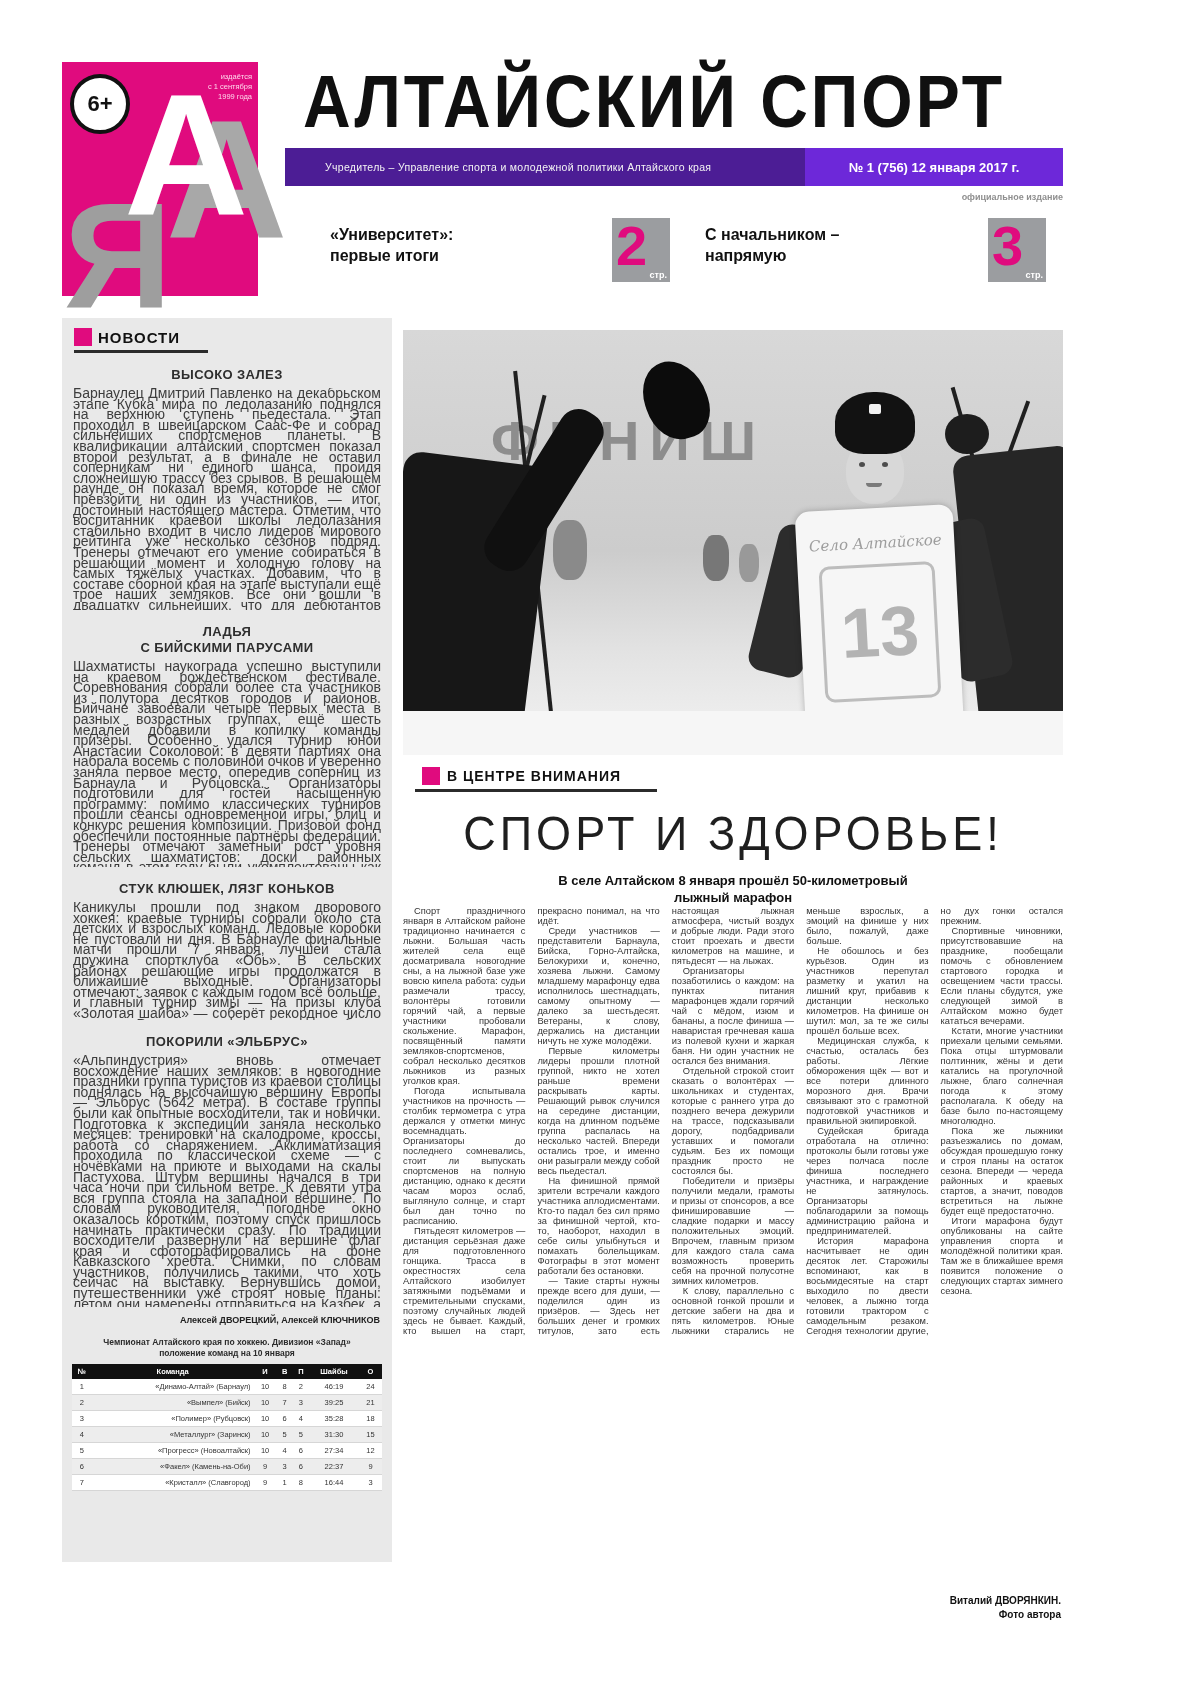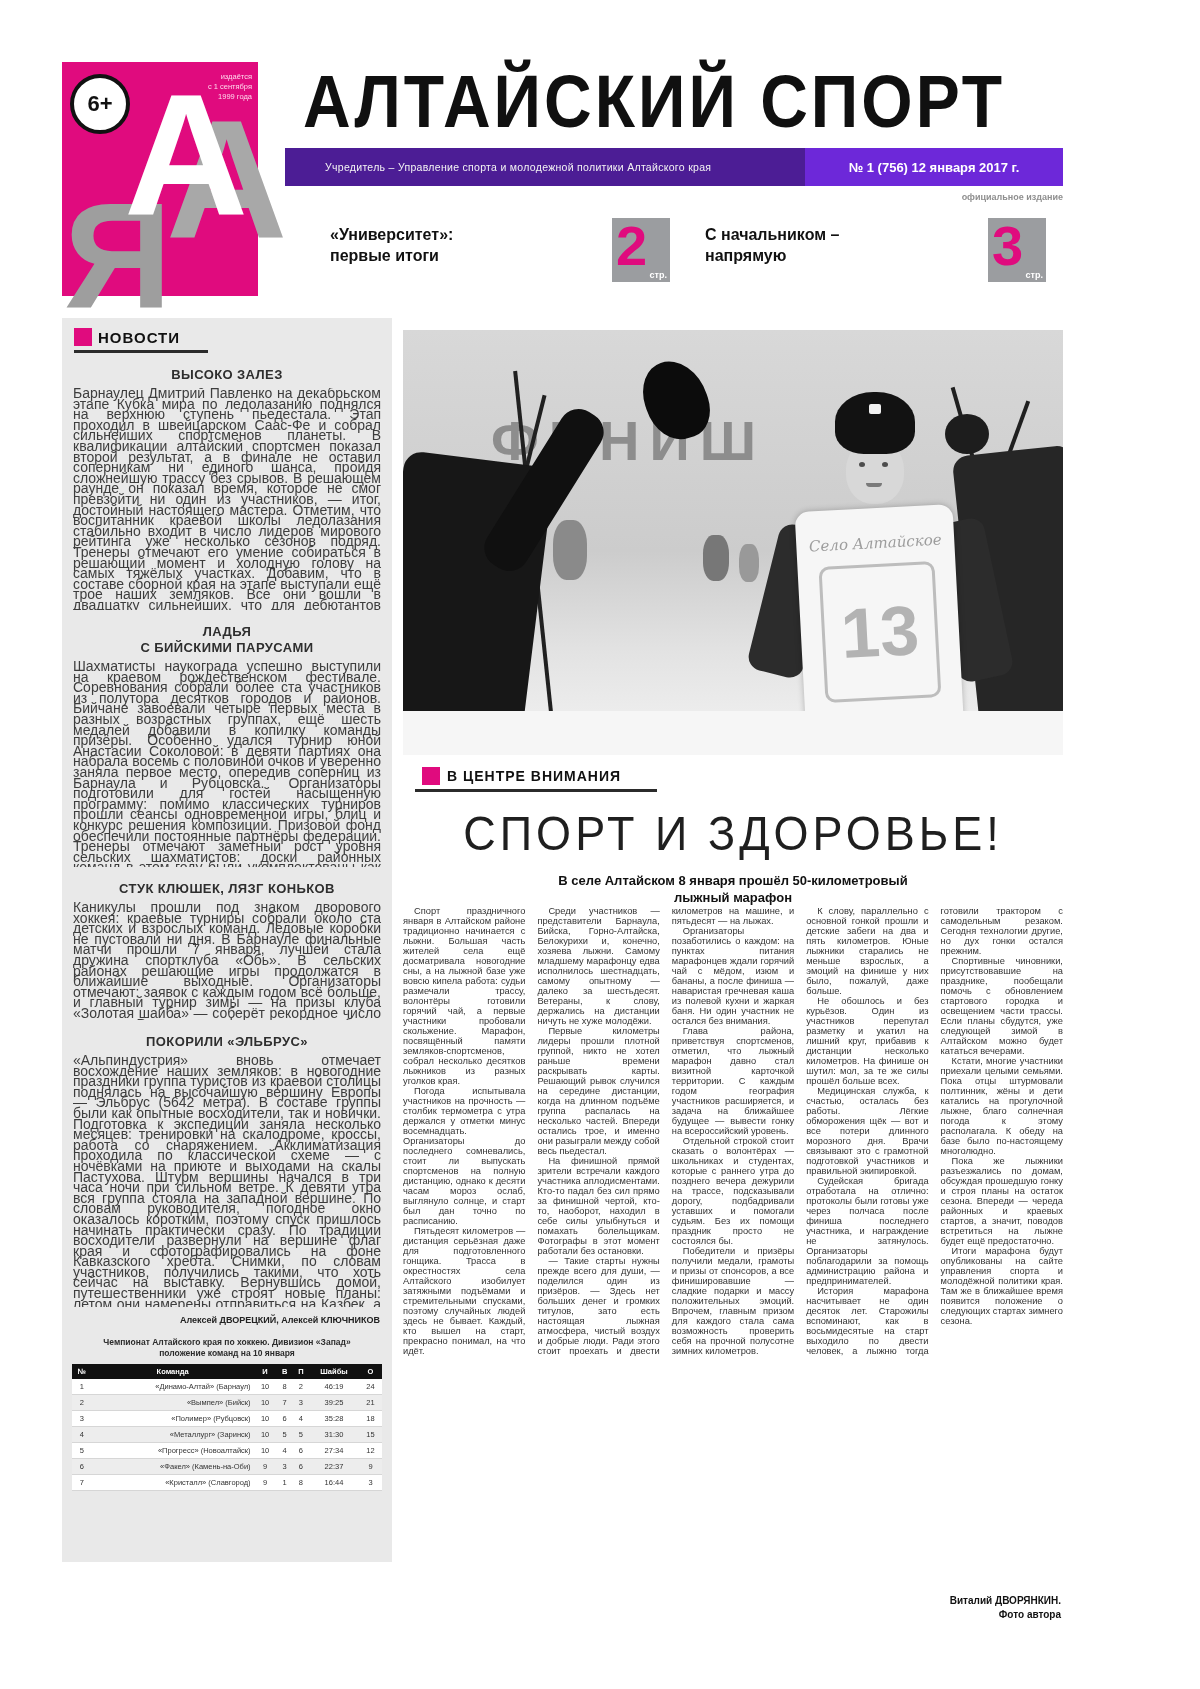--- a/index.html
+++ b/index.html
@@ -326,21 +326,20 @@
 
     <div class="columns" id="feature-columns">
         <p>Спорт праздничного января в Алтайском районе традиционно начинается с лыжни. Большая часть жителей села ещё досматривала новогодние сны, а на лыжной базе уже вовсю кипела работа: судьи размечали трассу, волонтёры готовили горячий чай, а первые участники пробовали скольжение. Марафон, посвящённый памяти земляков-спортсменов, собрал несколько десятков лыжников из разных уголков края.</p>
         <p>Погода испытывала участников на прочность — столбик термометра с утра держался у отметки минус восемнадцать. Организаторы до последнего сомневались, стоит ли выпускать спортсменов на полную дистанцию, однако к десяти часам мороз ослаб, выглянуло солнце, и старт был дан точно по расписанию.</p>
         <p>Пятьдесят километров — дистанция серьёзная даже для подготовленного гонщика. Трасса в окрестностях села Алтайского изобилует затяжными подъёмами и стремительными спусками, поэтому случайных людей здесь не бывает. Каждый, кто вышел на старт, прекрасно понимал, на что идёт.</p>
         <p>Среди участников — представители Барнаула, Бийска, Горно-Алтайска, Белокурихи и, конечно, хозяева лыжни. Самому младшему марафонцу едва исполнилось шестнадцать, самому опытному — далеко за шестьдесят. Ветераны, к слову, держались на дистанции ничуть не хуже молодёжи.</p>
         <p>Первые километры лидеры прошли плотной группой, никто не хотел раньше времени раскрывать карты. Решающий рывок случился на середине дистанции, когда на длинном подъёме группа распалась на несколько частей. Впереди остались трое, и именно они разыграли между собой весь пьедестал.</p>
         <p>На финишной прямой зрители встречали каждого участника аплодисментами. Кто-то падал без сил прямо за финишной чертой, кто-то, наоборот, находил в себе силы улыбнуться и помахать болельщикам. Фотографы в этот момент работали без остановки.</p>
         <p>— Такие старты нужны прежде всего для души, — поделился один из призёров. — Здесь нет больших денег и громких титулов, зато есть настоящая лыжная атмосфера, чистый воздух и добрые люди. Ради этого стоит проехать и двести километров на машине, и пятьдесят — на лыжах.</p>
         <p>Организаторы позаботились о каждом: на пунктах питания марафонцев ждали горячий чай с мёдом, изюм и бананы, а после финиша — наваристая гречневая каша из полевой кухни и жаркая баня. Ни один участник не остался без внимания.</p>
-        <p>Глава района, приветствуя спортсменов, отметил, что лыжный марафон давно стал визитной карточкой территории. С каждым годом география участников расширяется, и задача на ближайшее будущее — вывести гонку на всероссийский уровень.</p>
         <p>Отдельной строкой стоит сказать о волонтёрах — школьниках и студентах, которые с раннего утра до позднего вечера дежурили на трассе, подсказывали дорогу, подбадривали уставших и помогали судьям. Без их помощи праздник просто не состоялся бы.</p>
         <p>Победители и призёры получили медали, грамоты и призы от спонсоров, а все финишировавшие — сладкие подарки и массу положительных эмоций. Впрочем, главным призом для каждого стала сама возможность проверить себя на прочной полусотне зимних километров.</p>
         <p>К слову, параллельно с основной гонкой прошли и детские забеги на два и пять километров. Юные лыжники старались не меньше взрослых, а эмоций на финише у них было, пожалуй, даже больше.</p>
         <p>Не обошлось и без курьёзов. Один из участников перепутал разметку и укатил на лишний круг, прибавив к дистанции несколько километров. На финише он шутил: мол, за те же силы прошёл больше всех.</p>
         <p>Медицинская служба, к счастью, осталась без работы. Лёгкие обморожения щёк — вот и все потери длинного морозного дня. Врачи связывают это с грамотной подготовкой участников и правильной экипировкой.</p>
         <p>Судейская бригада отработала на отлично: протоколы были готовы уже через полчаса после финиша последнего участника, и награждение не затянулось. Организаторы поблагодарили за помощь администрацию района и предпринимателей.</p>
         <p>История марафона насчитывает не один десяток лет. Старожилы вспоминают, как в восьмидесятые на старт выходило по двести человек, а лыжню тогда готовили трактором с самодельным резаком. Сегодня технологии другие, но дух гонки остался прежним.</p>
         <p>Спортивные чиновники, присутствовавшие на празднике, пообещали помочь с обновлением стартового городка и освещением части трассы. Если планы сбудутся, уже следующей зимой в Алтайском можно будет кататься вечерами.</p>
         <p>Кстати, многие участники приехали целыми семьями. Пока отцы штурмовали полтинник, жёны и дети катались на прогулочной лыжне, благо солнечная погода к этому располагала. К обеду на базе было по-настоящему многолюдно.</p>
         <p>Пока же лыжники разъезжались по домам, обсуждая прошедшую гонку и строя планы на остаток сезона. Впереди — череда районных и краевых стартов, а значит, поводов встретиться на лыжне будет ещё предостаточно.</p>

